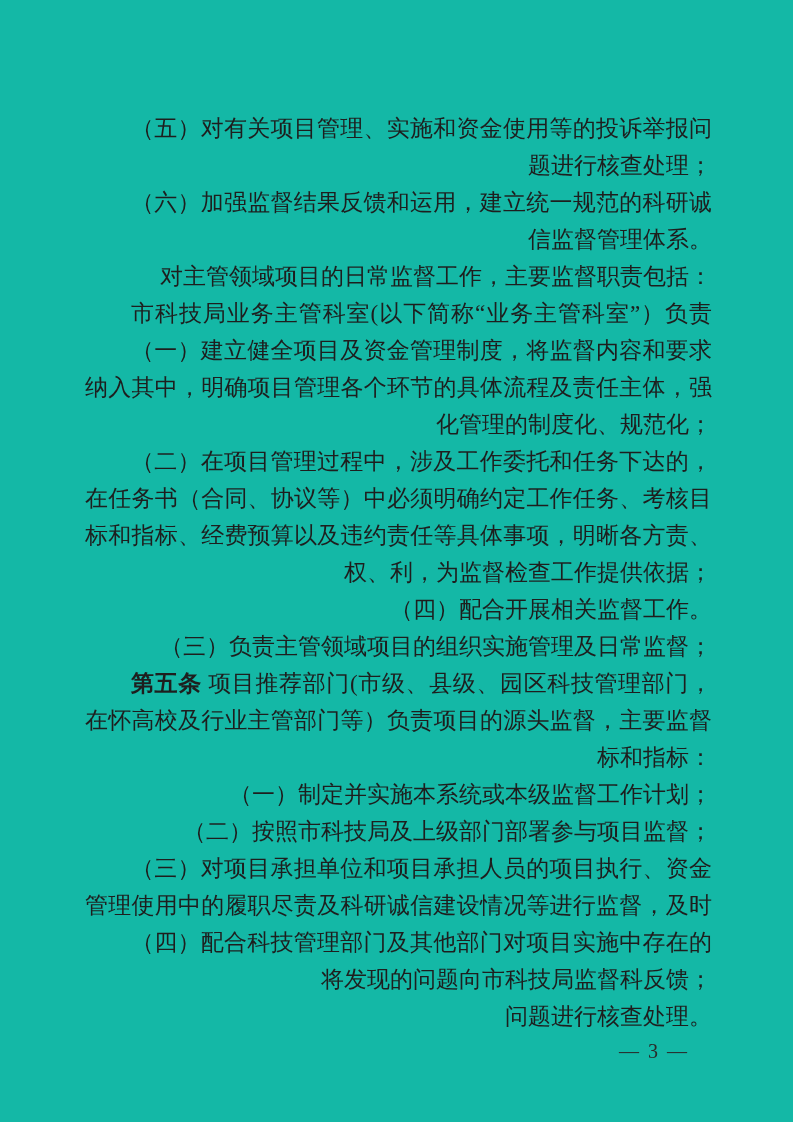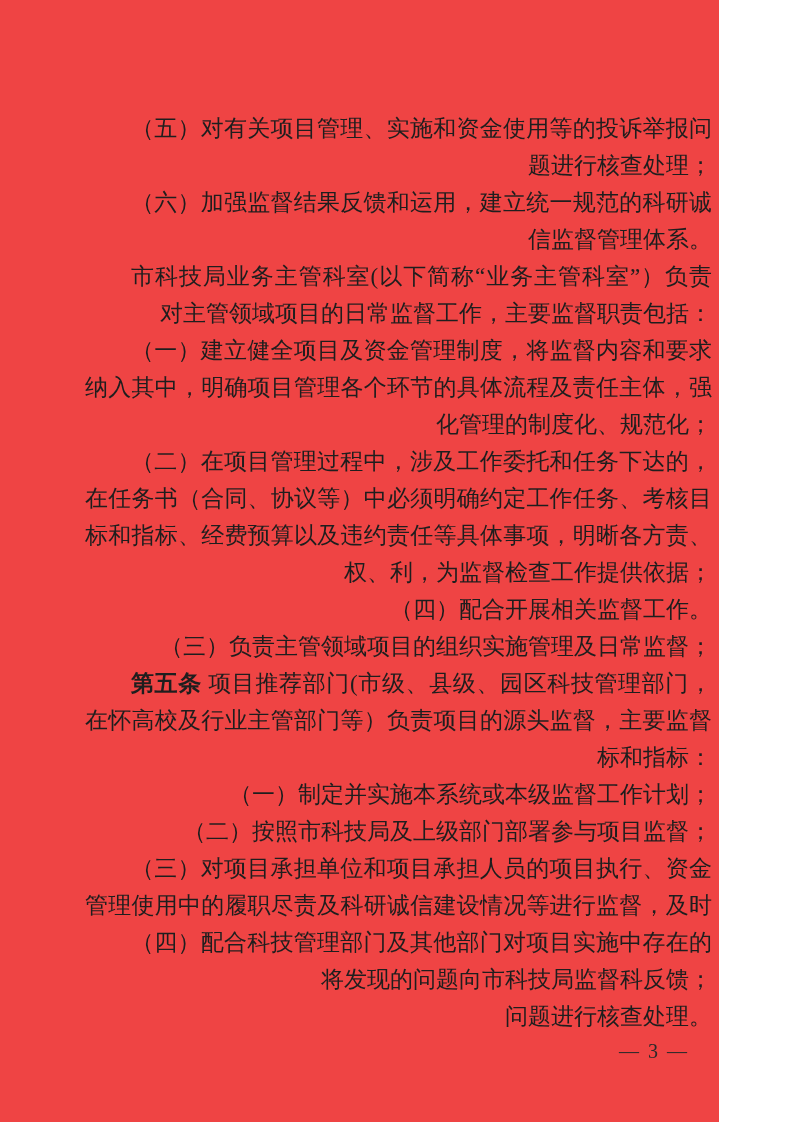--- a/index.html
+++ b/index.html
@@ -2,23 +2,23 @@
 <html><head>
 <meta charset="utf-8">
 <style>
   html, body {
     margin: 0;
     padding: 0;
     background: #ffffff;
   }
   .page {
     position: relative;
-    width: 719px;
+    width: 793px;
     height: 1122px;
-    background: #ef4444;
+    background: #14b8a6;
     overflow: hidden;
     font-family: "Liberation Serif", serif;
     color: #1e1e1e;
   }
   .content {
     position: absolute;
     left: 85px;
     top: 110px;
     width: 627px;
     font-size: 23px;
@@ -57,22 +57,22 @@
 </style>
 </head>
 <body>
 
 <div class="page">
   <div class="content">
       <div class="line fill indent">（五）对有关项目管理、实施和资金使用等的投诉举报问</div>
       <div class="line">题进行核查处理；</div>
       <div class="line fill indent">（六）加强监督结果反馈和运用，建立统一规范的科研诚</div>
       <div class="line">信监督管理体系。</div>
+      <div class="line">对主管领域项目的日常监督工作，主要监督职责包括：</div>
       <div class="line fill indent">市科技局业务主管科室(以下简称“业务主管科室”）负责</div>
-      <div class="line">对主管领域项目的日常监督工作，主要监督职责包括：</div>
       <div class="line fill indent">（一）建立健全项目及资金管理制度，将监督内容和要求</div>
       <div class="line fill">纳入其中，明确项目管理各个环节的具体流程及责任主体，强</div>
       <div class="line">化管理的制度化、规范化；</div>
       <div class="line fill indent">（二）在项目管理过程中，涉及工作委托和任务下达的，</div>
       <div class="line fill">在任务书（合同、协议等）中必须明确约定工作任务、考核目</div>
       <div class="line fill">标和指标、经费预算以及违约责任等具体事项，明晰各方责、</div>
       <div class="line">权、利，为监督检查工作提供依据；</div>
       <div class="line indent">（四）配合开展相关监督工作。</div>
       <div class="line indent">（三）负责主管领域项目的组织实施管理及日常监督；</div>
       <div class="line fill indent"><span class="clause-bold">第五条</span><span> 项目推荐部门(市级、县级、园区科技管理部门，</span></div>

